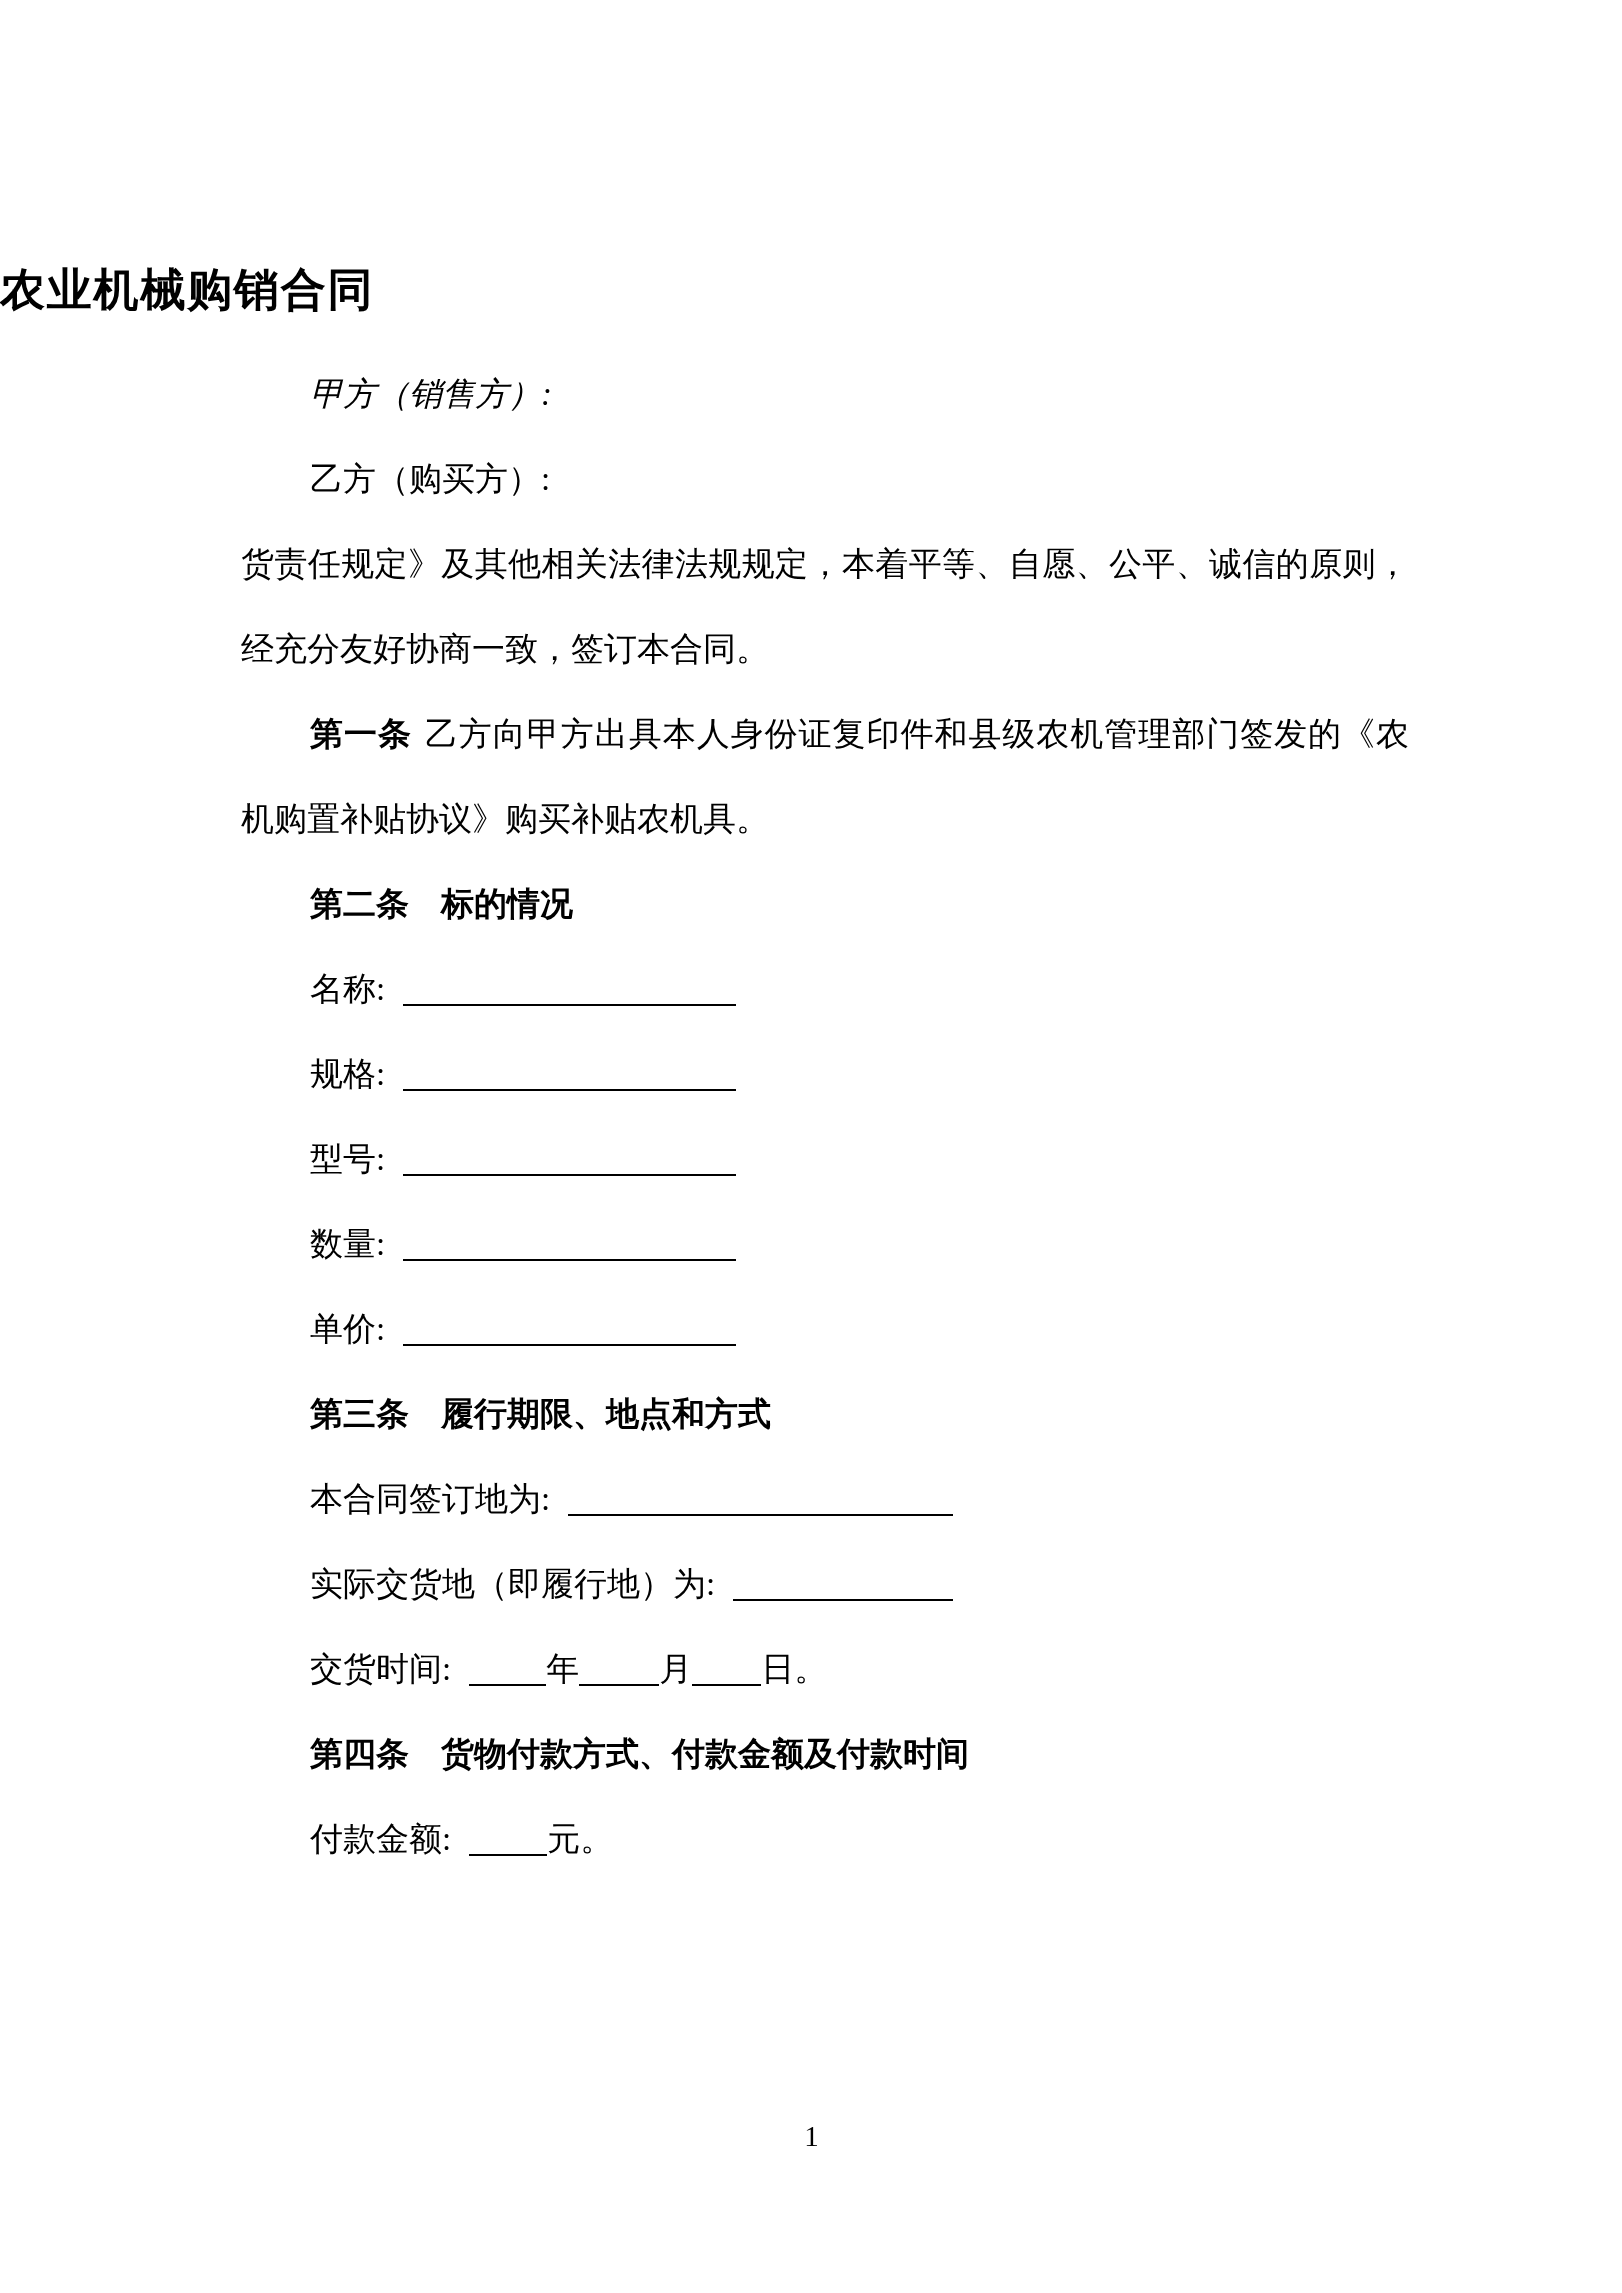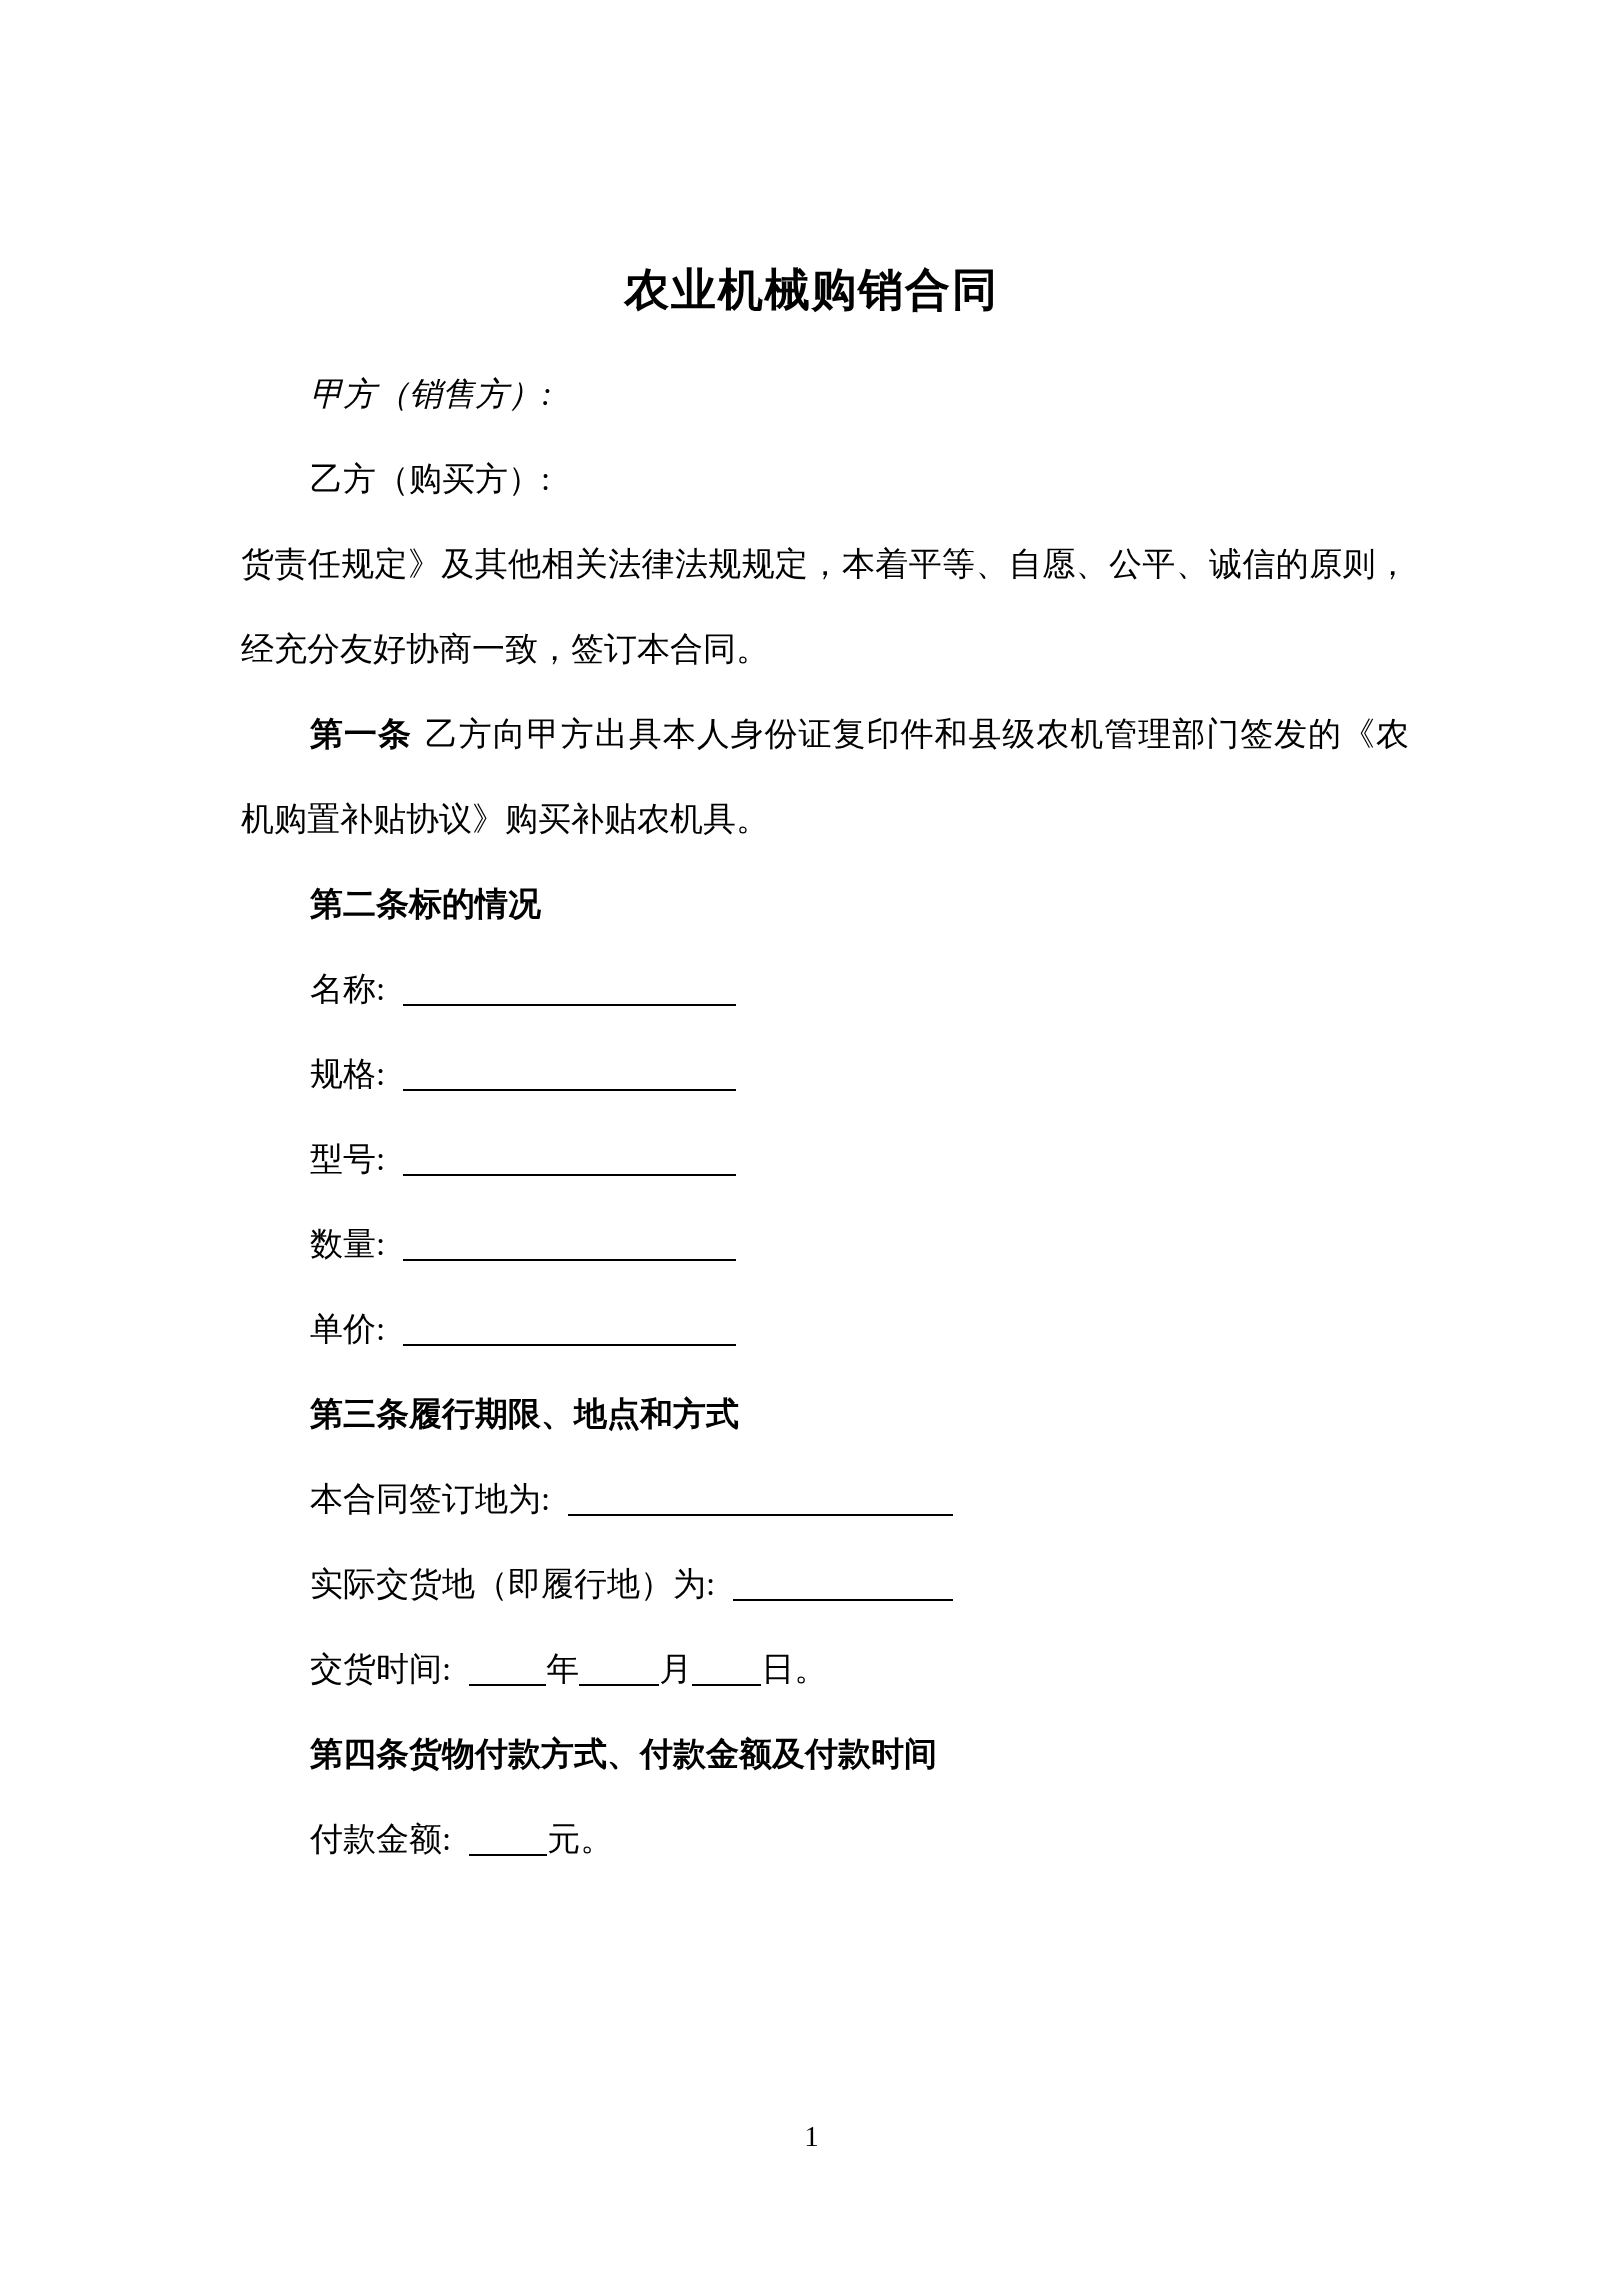--- a/index.html
+++ b/index.html
@@ -5,21 +5,20 @@
   html,body{margin:0;padding:0;background:#ffffff;}
   body{
     width:1623px;height:2294px;
     font-family:"Liberation Serif","DejaVu Serif",serif;
     color:#000;
     position:relative;
   }
   .page{width:1623px;height:2294px;background:#fff;position:relative;overflow:hidden;}
   .doc-title{
     padding-top:247px;
-    text-align:center;
     font-size:45px;
     font-weight:700;
     line-height:87px;
     letter-spacing:1.8px;
   }
   .content{
     padding-left:241px;
     padding-right:214px;
     font-size:33px;
   }
@@ -31,21 +30,21 @@
   .indent{text-indent:69px;}
   .mt-party{margin-top:18px;font-style:italic;}
   .mt-block{margin-top:40px;}
   .fill{
     white-space:normal;
     text-align:justify;
     text-align-last:justify;
     text-justify:inter-ideograph;
   }
   .h-label{font-weight:700;}
-  .h-title{font-weight:700;margin-left:0;}
+  .h-title{font-weight:700;margin-left:32px;}
   .seg{margin-left:13px;}
   .blank{
     display:inline-block;
     border-bottom:2.7px solid #000;
     height:36px;
     vertical-align:-5.5px;
   }
   .gap{margin-left:18px;}
   .b-field{width:333px;}
   .b-sign{width:385px;}

